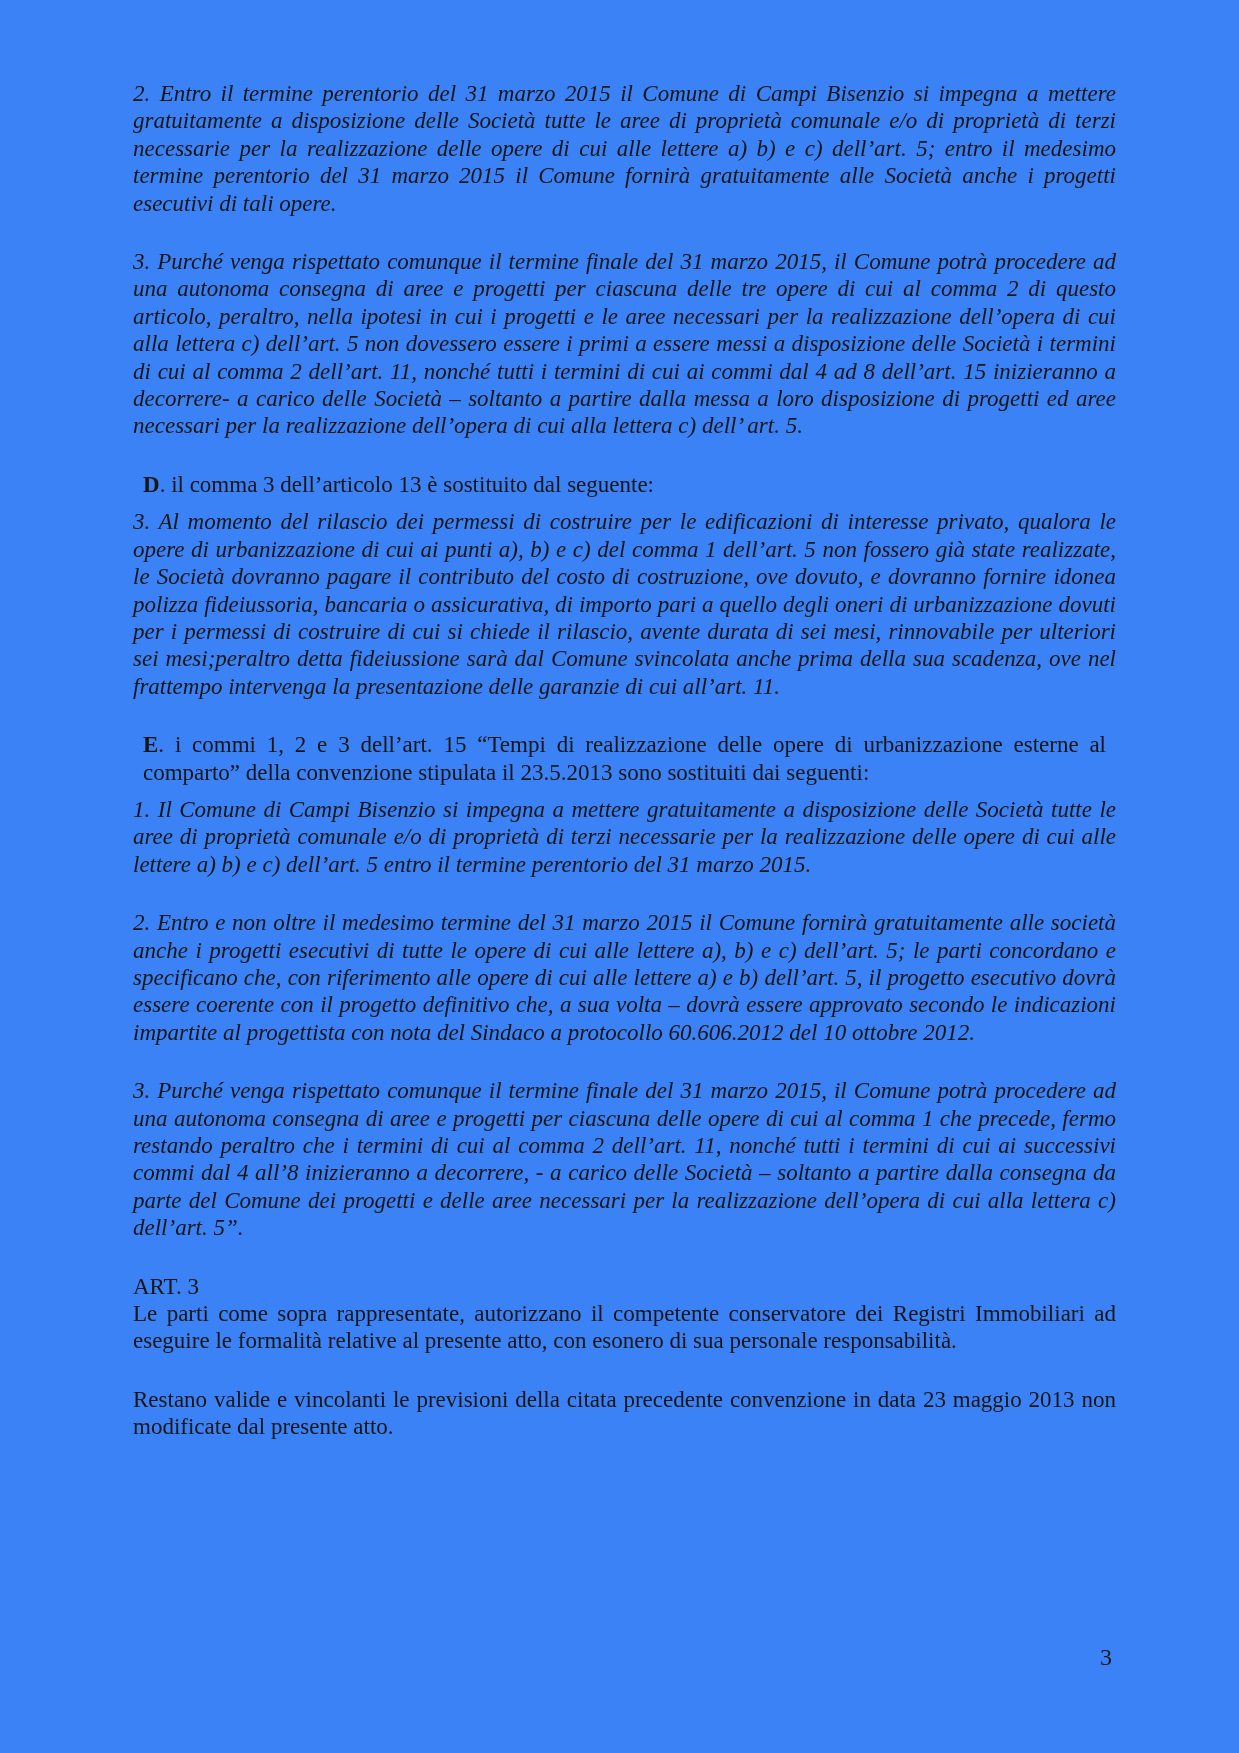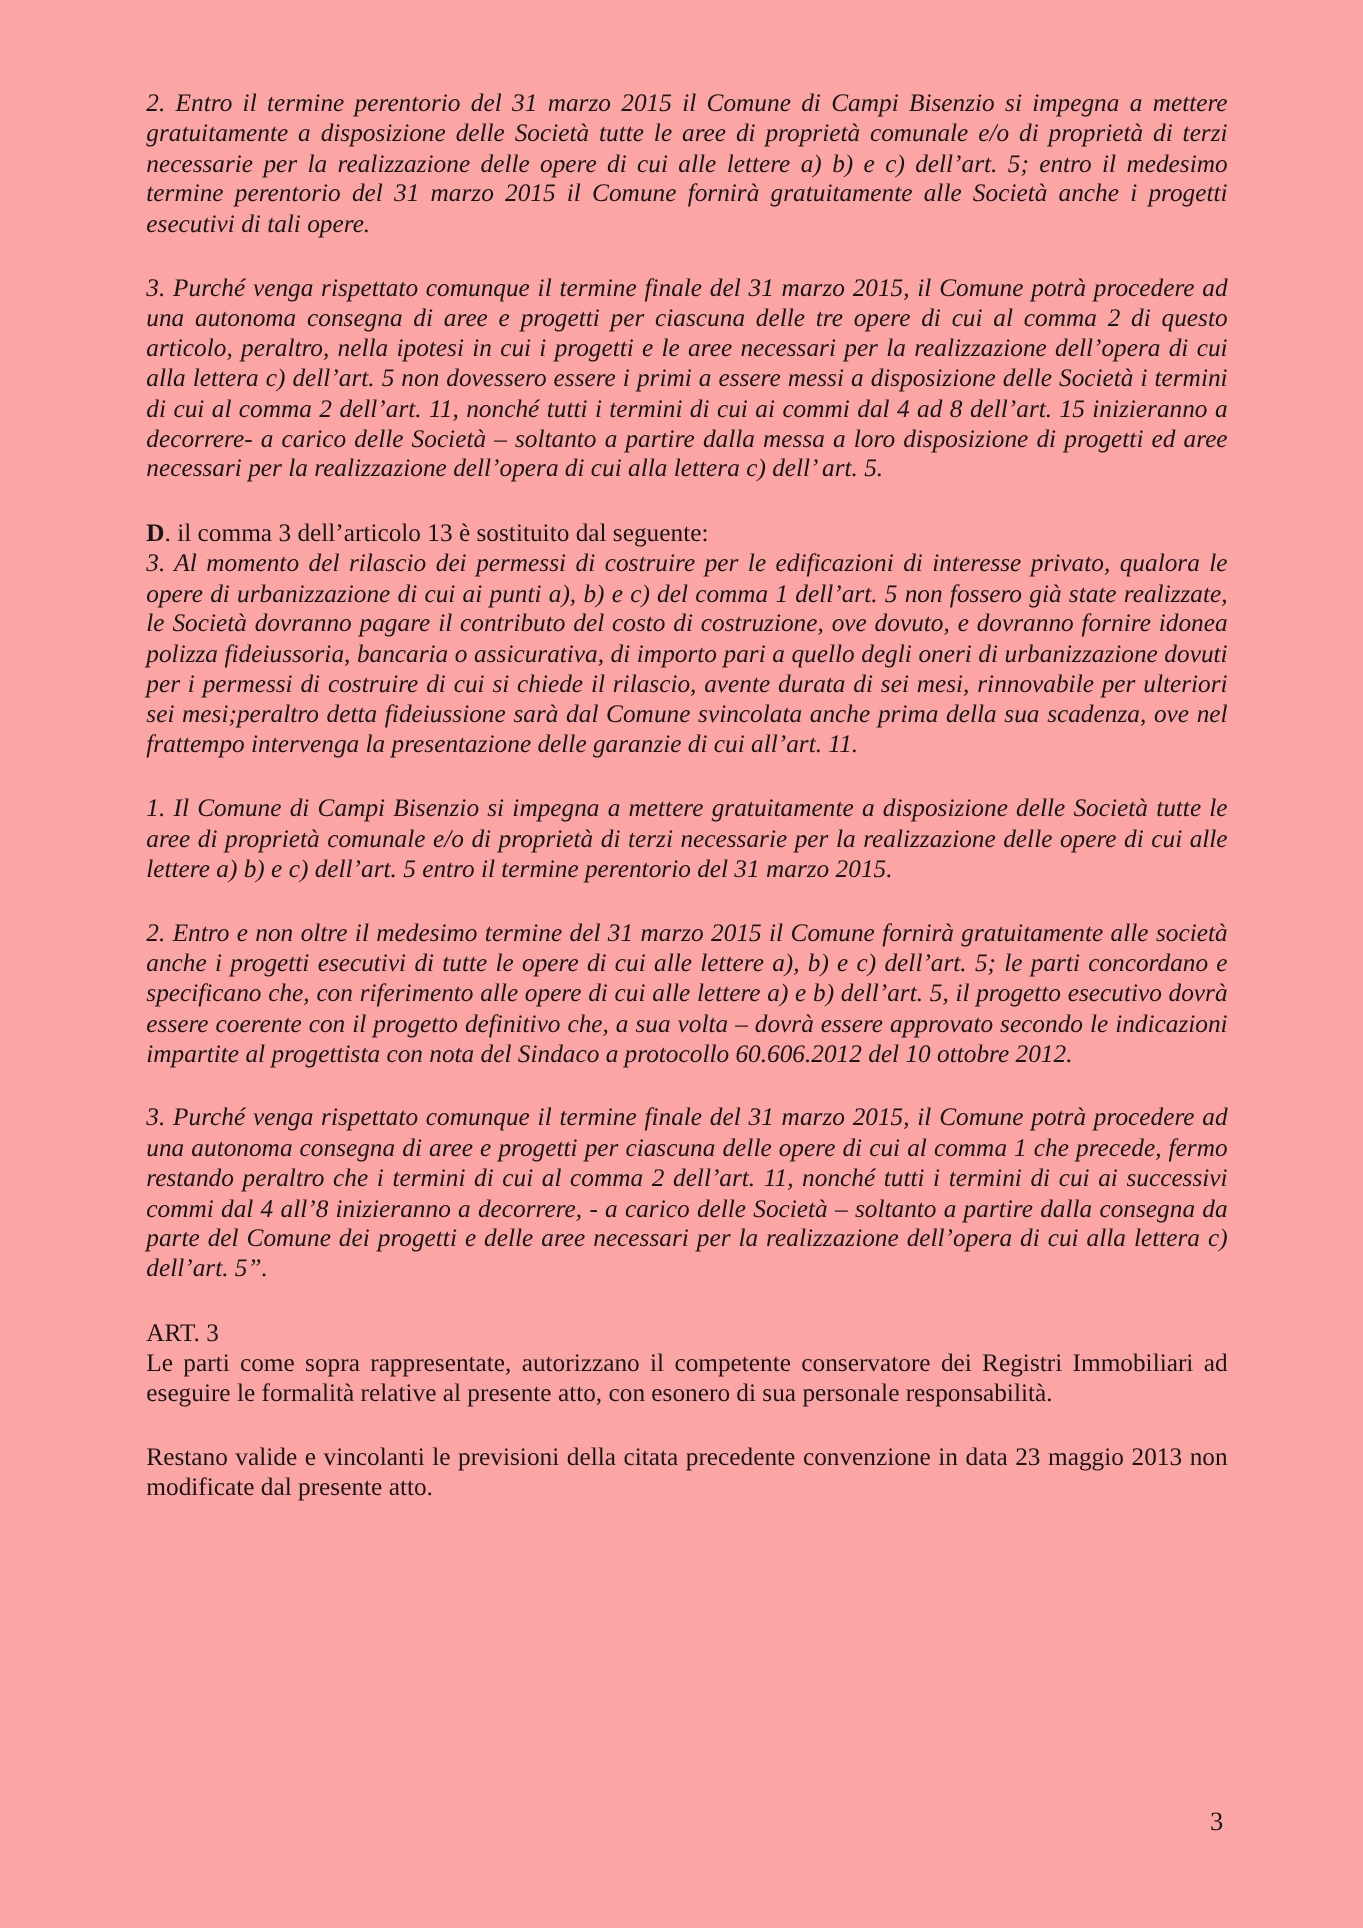--- a/index.html
+++ b/index.html
@@ -14,39 +14,39 @@
     font-family: "Liberation Serif", "DejaVu Serif", serif;
     color: #161616;
     overflow: hidden;
   }
   .page {
     position: absolute;
     left: 0;
     top: 0;
     width: 1239px;
     height: 1753px;
-    background: #fca5a5;
+    background: #3b82f6;
   }
   .content {
     position: absolute;
     left: 133px;
     top: 80px;
     width: 983px;
     font-size: 23px;
     line-height: 27.4px;
     text-align: justify;
   }
   .content p {
     margin: 0 0 31px 0;
   }
   .content p.italic {
     font-style: italic;
   }
   .content p.section-heading {
-    margin: 0;
+    margin: 10px;
   }
   .content p.section-heading .lead {
     font-weight: bold;
   }
   .content p.art-heading {
     margin: 0;
     font-weight: normal;
   }
   .content p.last {
     margin: 0;
@@ -67,20 +67,21 @@
   <div class="content">
 
     <p class="italic">2. Entro il termine perentorio del 31 marzo 2015 il Comune di Campi Bisenzio si impegna a mettere gratuitamente a disposizione delle Società tutte le aree di proprietà comunale e/o di proprietà di terzi necessarie per la realizzazione delle opere di cui alle lettere a) b) e c) dell’art. 5; entro il medesimo termine perentorio del 31 marzo 2015 il Comune fornirà gratuitamente alle Società anche i progetti esecutivi di tali opere.</p>
 
     <p class="italic">3. Purché venga rispettato comunque il termine finale del 31 marzo 2015, il Comune potrà procedere ad una autonoma consegna di aree e progetti per ciascuna delle tre opere di cui al comma 2 di questo articolo, peraltro, nella ipotesi in cui i progetti e le aree necessari per la realizzazione dell’opera di cui alla lettera c) dell’art. 5 non dovessero essere i primi a essere messi a disposizione delle Società i termini di cui al comma 2 dell’art. 11, nonché tutti i termini di cui ai commi dal 4 ad 8 dell’art. 15 inizieranno a decorrere- a carico delle Società – soltanto a partire dalla messa a loro disposizione di progetti ed aree necessari per la realizzazione dell’opera di cui alla lettera c) dell’ art. 5.</p>
 
     <p class="section-heading"><span class="lead">D</span><span>. il comma 3 dell’articolo 13  è sostituito dal seguente:</span></p>
 
     <p class="italic">3. Al momento del rilascio dei permessi di costruire per le edificazioni di interesse privato, qualora le opere di urbanizzazione di cui ai punti a), b) e c) del comma 1 dell’art. 5 non fossero già state realizzate, le Società dovranno pagare il contributo del costo di costruzione, ove dovuto, e dovranno fornire idonea polizza fideiussoria, bancaria o assicurativa, di importo pari a quello degli oneri di urbanizzazione dovuti per i permessi di costruire di cui si chiede il rilascio, avente durata di sei mesi, rinnovabile per ulteriori sei mesi;peraltro detta fideiussione sarà dal Comune svincolata anche prima della sua scadenza, ove nel frattempo intervenga la presentazione delle garanzie di cui all’art. 11.</p>
 
+    <p class="section-heading"><span class="lead">E</span><span>. i commi 1, 2 e 3  dell’art. 15 “Tempi di realizzazione delle opere di urbanizzazione esterne al comparto” della convenzione  stipulata  il 23.5.2013 sono  sostituiti dai seguenti:</span></p>
 
     <p class="italic">1. Il Comune di Campi Bisenzio si impegna a mettere gratuitamente a disposizione delle Società tutte le aree di proprietà comunale e/o di proprietà di terzi necessarie per la realizzazione delle opere di cui alle lettere a) b) e c) dell’art. 5 entro il termine perentorio del 31 marzo 2015.</p>
 
     <p class="italic">2. Entro e non oltre il medesimo termine del 31 marzo 2015 il Comune fornirà gratuitamente alle società anche i progetti esecutivi di tutte le opere di cui alle lettere a), b) e c) dell’art. 5; le parti concordano e specificano che, con riferimento alle opere di cui alle lettere a) e b) dell’art. 5, il progetto esecutivo dovrà essere coerente con il progetto definitivo che, a sua volta – dovrà essere approvato secondo le indicazioni impartite al progettista con nota del Sindaco a protocollo 60.606.2012 del 10 ottobre 2012.</p>
 
     <p class="italic">3. Purché venga rispettato comunque il termine finale del 31 marzo 2015, il Comune potrà procedere ad una autonoma consegna di aree e progetti per ciascuna delle opere di cui al comma 1 che precede, fermo restando peraltro che i termini di cui al comma 2 dell’art. 11, nonché tutti i termini di cui ai successivi commi dal 4 all’8 inizieranno a decorrere, - a carico delle Società – soltanto a partire dalla consegna da parte del Comune dei progetti e delle aree necessari per la realizzazione dell’opera di cui alla lettera c) dell’art. 5”.</p>
 
     <p class="art-heading">ART. 3</p>
 
     <p>Le parti come sopra rappresentate, autorizzano il competente conservatore dei Registri Immobiliari ad eseguire le formalità relative al presente atto, con esonero di sua personale responsabilità.</p>

